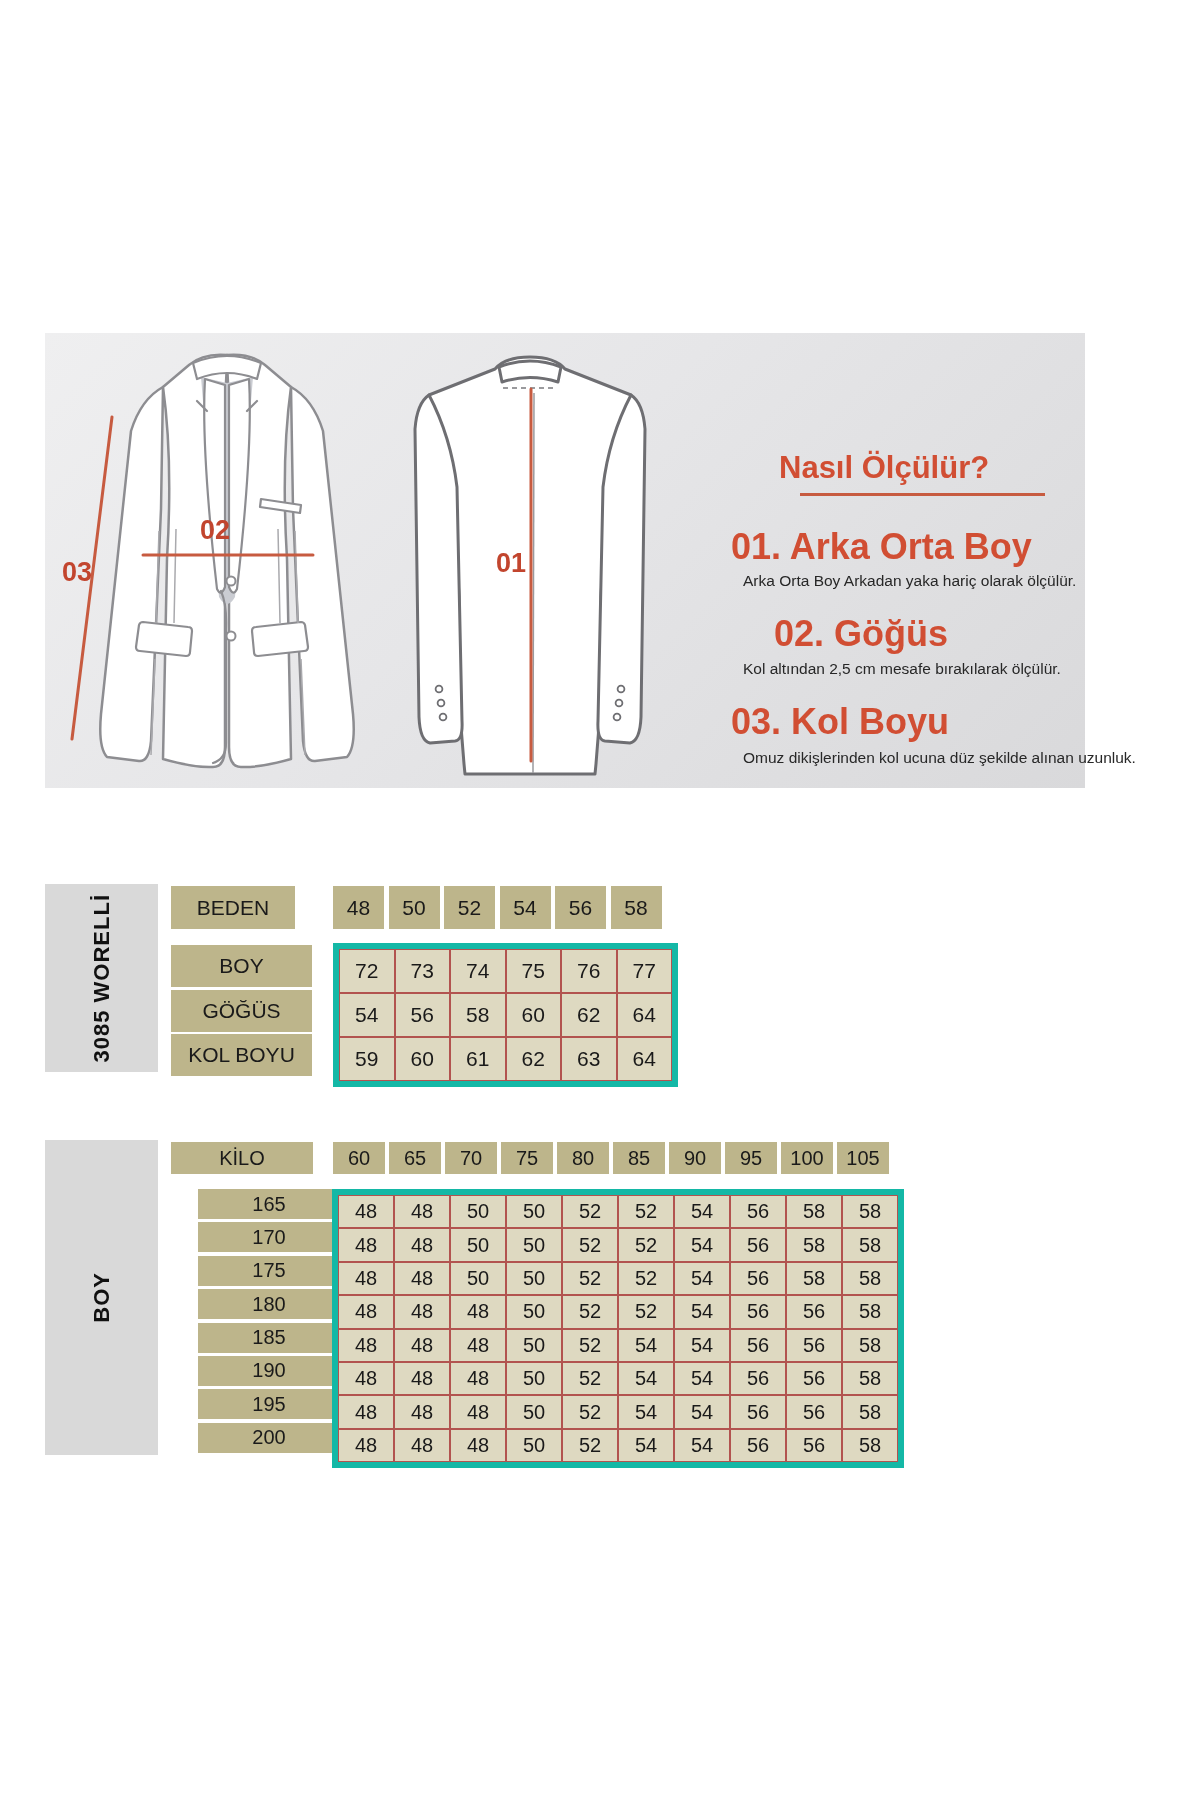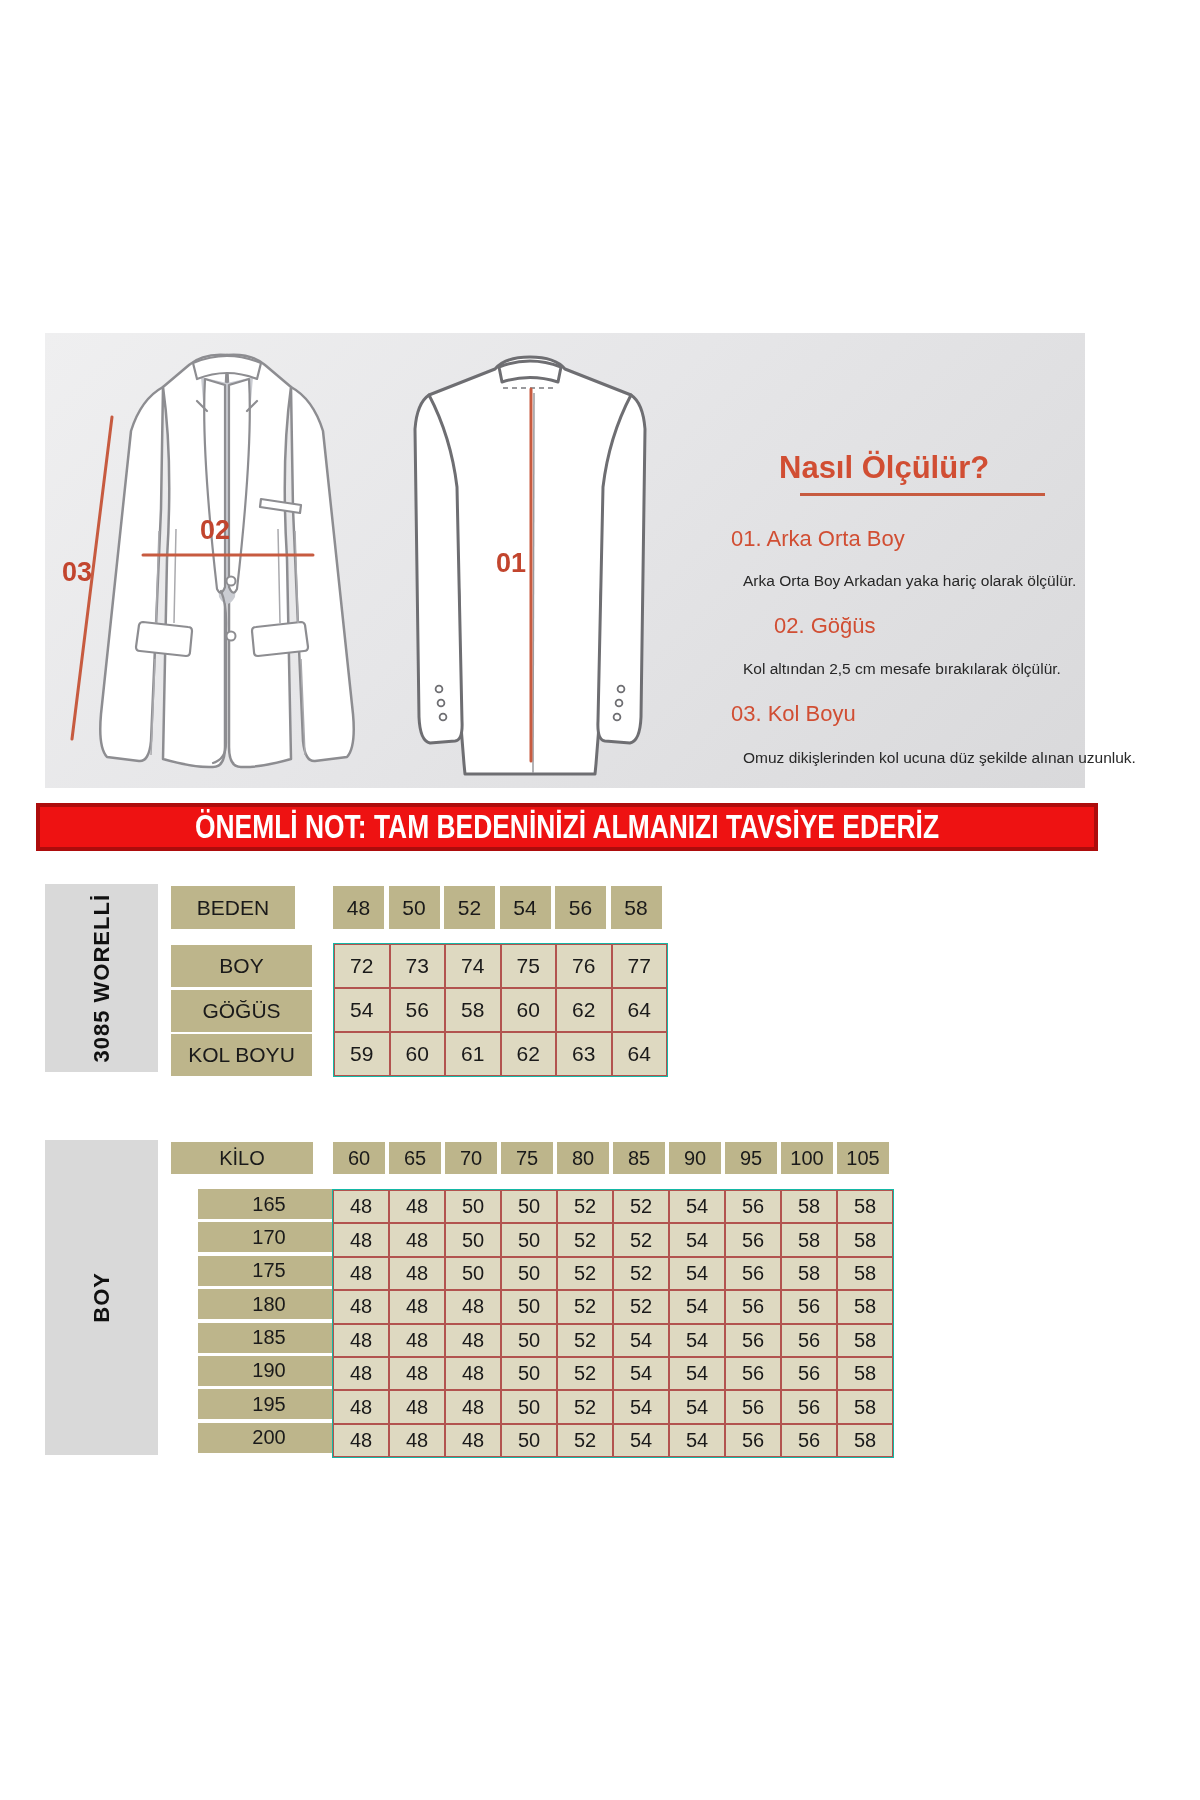--- a/index.html
+++ b/index.html
@@ -15,39 +15,39 @@
                  font-weight:bold;font-size:27px;color:#c2452e;}
   .lbl-02{left:148px;top:182px;}
   .lbl-03{left:10px;top:224px;}
   .lbl-01{left:444px;top:215px;}
 
   
   .howto{position:absolute;left:686px;top:98px;width:354px;height:356px;}
   .howto-title{position:absolute;top:19px;left:48px;right:0;text-align:left;
                font-weight:bold;font-size:31px;color:#d14e33;white-space:nowrap;}
   .howto-underline{position:absolute;top:62px;left:69px;width:245px;height:3px;background:#c75b40;}
-  .sec-head{position:absolute;left:0;font-weight:normal;font-size:22px;color:#d14e33;white-space:nowrap;}
+  .sec-head{position:absolute;left:0;font-weight:bold;font-size:36px;color:#d14e33;white-space:nowrap;}
   .sec-desc{position:absolute;left:12px;font-size:15.5px;color:#272727;white-space:nowrap;}
   .h1{top:95px;} .d1{top:141px;} .h2{top:182px;margin-left:43px;} .d2{top:229px;} .h3{top:270px;} .d3{top:318px;}
 
   
   .banner{position:absolute;left:36px;top:803px;width:1054px;height:40px;
           background:#ee1212;border:4px solid #ad0c0c;
           display:flex;align-items:center;justify-content:center;}
   .banner-text{color:#ffffff;font-weight:bold;font-size:33px;white-space:nowrap;
                display:inline-block;transform:scaleX(0.8);}
 
   
   .vbox{position:absolute;background:#d9d9d9;display:flex;align-items:center;justify-content:center;}
   .vbox span{writing-mode:vertical-rl;transform:rotate(180deg);
              font-weight:bold;font-size:22px;color:#111;letter-spacing:1px;white-space:nowrap;}
   .cell{display:flex;align-items:center;justify-content:center;background:#bdb58b;color:#1a1a1a;}
   .hrow{position:absolute;display:flex;}
   .vcol{position:absolute;display:flex;flex-direction:column;}
-  .grid{position:absolute;display:grid;border:1px solid #14b8a6;}
+  .grid{position:absolute;display:grid;border:6px solid #14b8a6;}
   .gcell{background:#ded9c1;border:1px solid #b2534f;display:flex;align-items:center;
          justify-content:center;font-size:21px;color:#1a1a1a;}
 
   
   .t1-sidebox{left:45px;top:884px;width:113px;height:188px;}
   .t1-header-label{position:absolute;left:171px;top:886px;width:124px;height:43px;font-size:21px;}
   .t1-header-values{left:333px;top:886px;gap:4.5px;}
   .t1-header-values .cell{width:51px;height:43px;font-size:21px;}
   .t1-row-labels{left:171px;top:945px;gap:2.5px;}
   .t1-row-labels .cell{width:141px;height:42px;font-size:21px;}
@@ -131,23 +131,20 @@
       <div class="howto-underline"></div>
       <div class="sec-head h1">01. Arka Orta Boy</div>
       <div class="sec-desc d1">Arka Orta Boy Arkadan yaka hariç olarak ölçülür.</div>
       <div class="sec-head h2">02. Göğüs</div>
       <div class="sec-desc d2">Kol altından 2,5 cm mesafe bırakılarak ölçülür.</div>
       <div class="sec-head h3">03. Kol Boyu</div>
       <div class="sec-desc d3">Omuz dikişlerinden kol ucuna düz şekilde alınan uzunluk.</div>
     </div>
   </div>
 
-  <div class="banner">
-    <span class="banner-text">ÖNEMLİ NOT: TAM BEDENİNİZİ ALMANIZI TAVSİYE EDERİZ</span>
-  </div>
 
   <div class="vbox t1-sidebox">
     <span>3085 WORELLİ</span>
   </div>
   <div class="cell t1-header-label">BEDEN</div>
   <div class="hrow t1-header-values">
       <div class="cell">48</div>
       <div class="cell">50</div>
       <div class="cell">52</div>
       <div class="cell">54</div>

